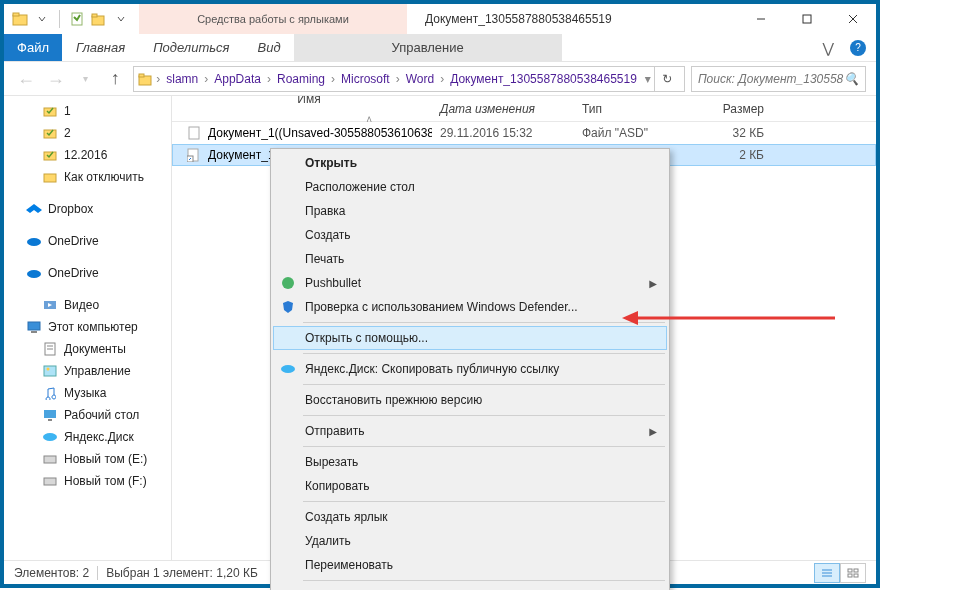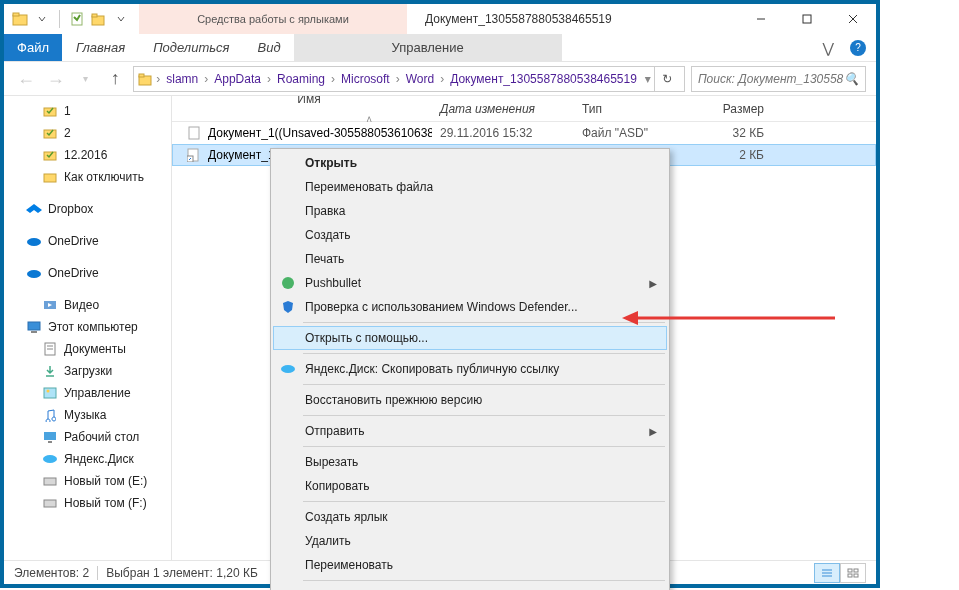--- a/index.html
+++ b/index.html
@@ -279,29 +279,20 @@
         </div>
       <div class="tree-item lvl2">
           <span class="ico">
             <svg width="12" height="14">
               <rect x="1" y="1" width="10" height="12" fill="#fff" stroke="#888"></rect>
               <line x1="3" y1="4" x2="9" y2="4" stroke="#888"></line>
               <line x1="3" y1="7" x2="9" y2="7" stroke="#888"></line>
             </svg>
           </span>
           <span>Документы</span>
-        </div>
-      <div class="tree-item lvl2">
-          <span class="ico">
-            <svg width="14" height="14">
-              <path d="M7 2 L7 9 M4 6 L7 9 L10 6" stroke="#4a8" fill="none" stroke-width="1.5"></path>
-              <line x1="3" y1="12" x2="11" y2="12" stroke="#4a8" stroke-width="1.5"></line>
-            </svg>
-          </span>
-          <span>Загрузки</span>
         </div>
       <div class="tree-item lvl2">
           <span class="ico">
             <svg width="14" height="12">
               <rect x="1" y="1" width="12" height="10" fill="#aee3f7" stroke="#5aa"></rect>
               <circle cx="5" cy="4" r="1.5" fill="#ffcc44"></circle>
             </svg>
           </span>
           <span>Управление</span>
         </div>
@@ -414,21 +405,21 @@
     </div>
   </div>
 
 </div>
 
 <div class="context-menu">
   <div class="cm-item bold">
       <span>Открыть</span>
     </div>
   <div class="cm-item">
-      <span>Переименовать файла</span>
+      <span>Расположение стол</span>
     </div>
   <div class="cm-item">
       <span>Правка</span>
     </div>
   <div class="cm-item">
       <span>Создать</span>
     </div>
   <div class="cm-item">
       <span>Печать</span>
     </div>

